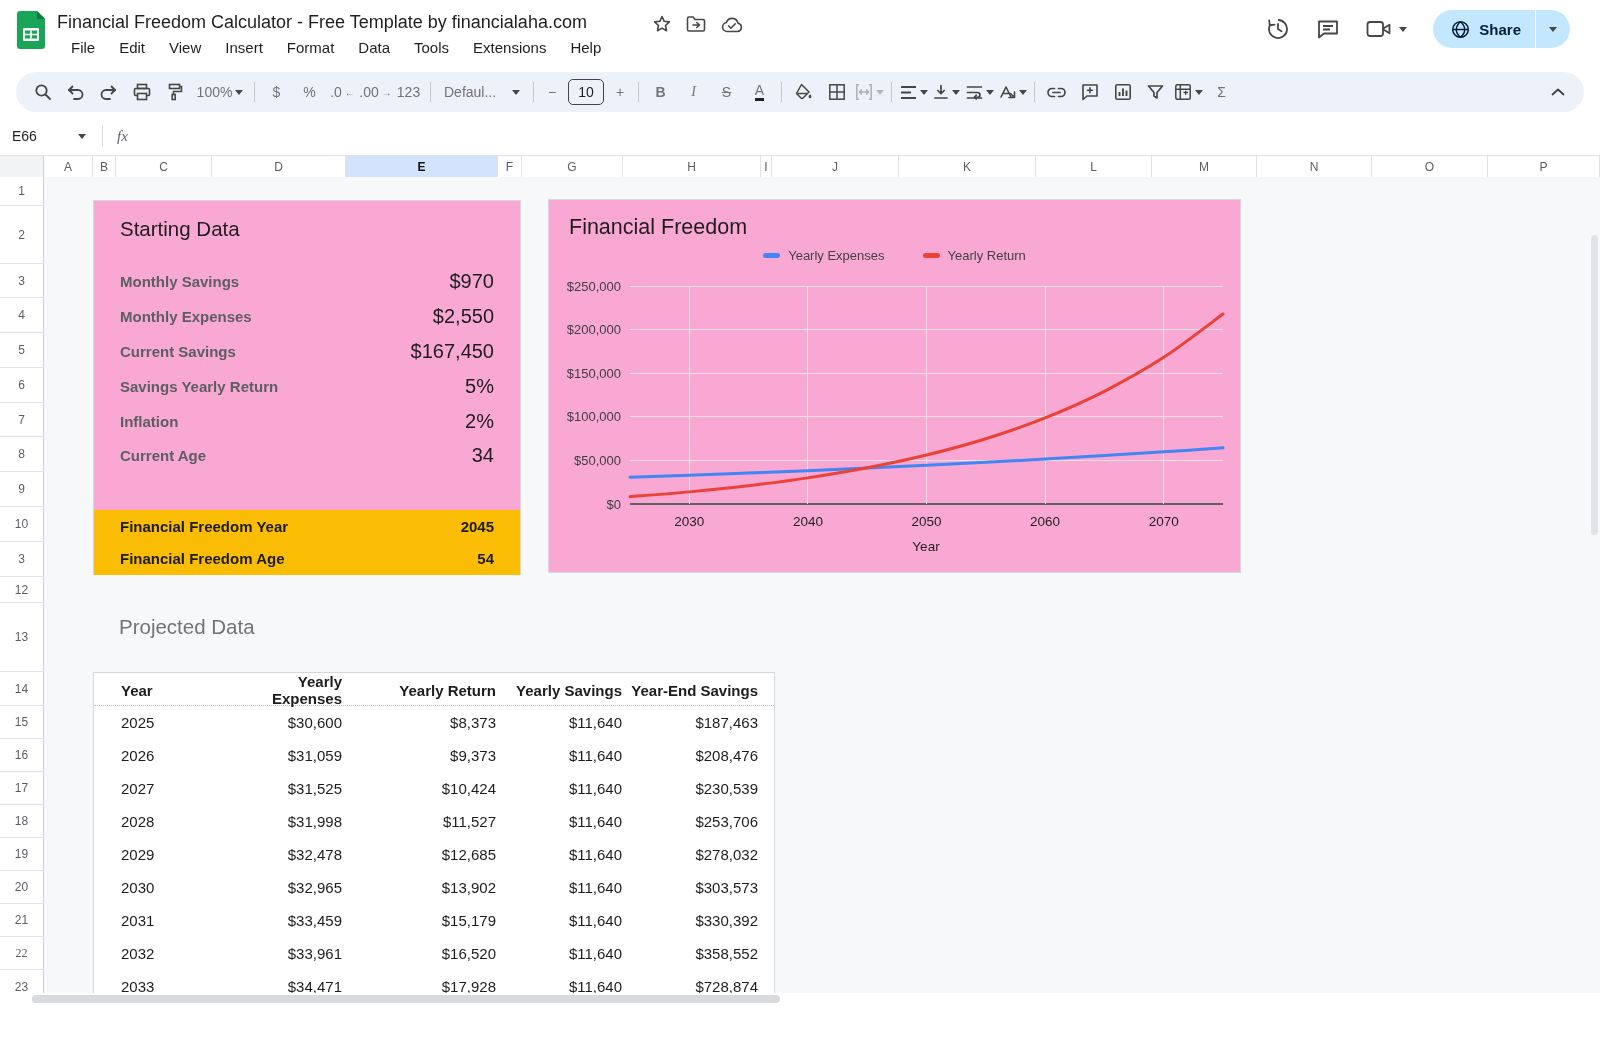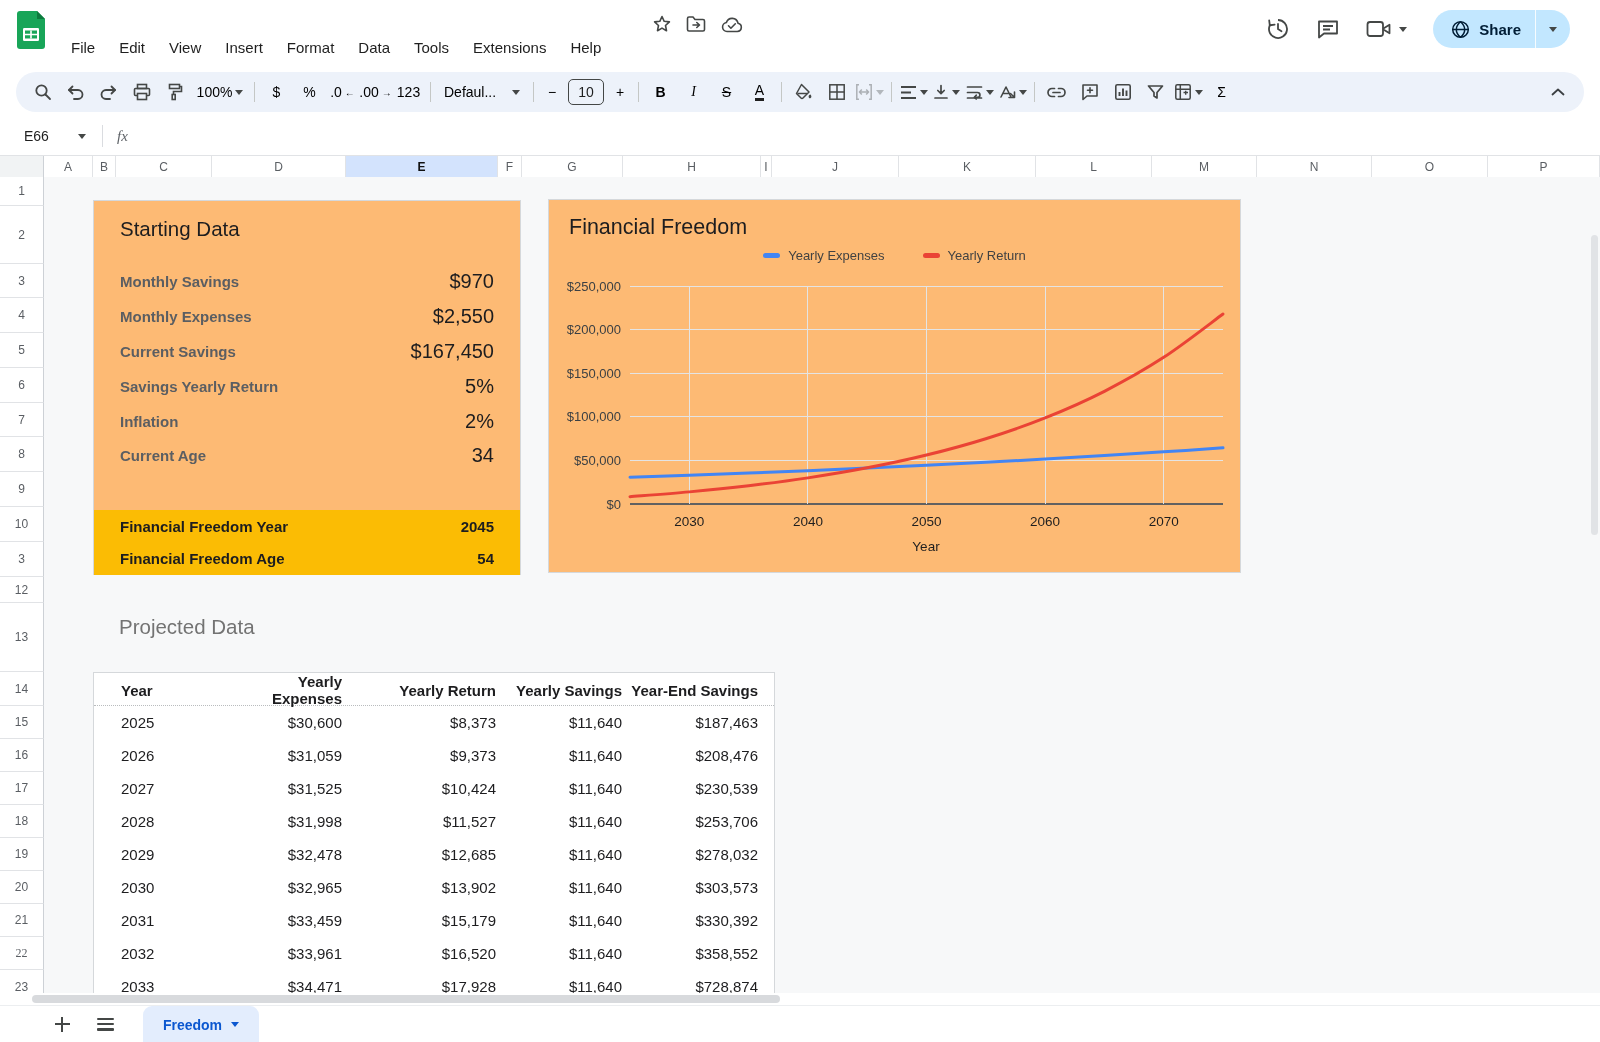--- a/index.html
+++ b/index.html
@@ -20,54 +20,54 @@
   .share-label { font-size:15px; font-weight:600; color:#001d35; }
   .share-sep { width:1px; height:38px; background:#fff; opacity:.85; }
   .share-caret { padding:0 13px; height:100%; display:flex; align-items:center; }
   .caret { width:0; height:0; border-left:4.5px solid transparent; border-right:4.5px solid transparent; border-top:5.5px solid #444746; }
   .caret.blue { border-top-color:#0b57d0; }
 
   
   .toolbar { position:absolute; left:16px; top:72px; width:1568px; height:40px; background:#edf2fa; border-radius:22px;
     display:flex; align-items:center; padding:0 10px; }
   .tbtn { min-width:33px; height:30px; display:flex; align-items:center; justify-content:center; gap:3px; color:#444746; border-radius:6px; }
-  .tbtn .g { font-size:14px; color:#000000; }
+  .tbtn .g { font-size:14px; color:#737373; }
   .tsep { width:1px; height:20px; background:#c4c7c5; margin:0 5px; }
   .zoom-btn { min-width:58px; }
   .font-btn { min-width:92px; justify-content:space-between; padding:0 8px; }
   .fontsize-box { width:36px; height:26px; border:1.6px solid #444746; border-radius:5px; display:flex; align-items:center; justify-content:center;
     font-size:14px; color:#1f1f1f; margin:0 3px; }
   .bold-g { font-weight:700; font-size:15px; }
   .italic-g { font-style:italic; font-family:"Liberation Serif",serif; font-size:16px; }
   .strike-g { text-decoration:line-through; font-size:14px; }
   .tcolor-g { font-size:14px; border-bottom:3.5px solid #1f1f1f; line-height:15px; }
   .sigma-g { font-size:17px; }
   .tb-spacer { flex:1; }
   .disabled { opacity:.38; }
 
   
   .fbar { position:absolute; left:0; top:118px; width:1600px; height:36px; background:#fff; display:flex; align-items:center; }
-  .name-box { width:78px; padding-left:24px; font-size:14px; color:#1f1f1f; }
+  .name-box { width:78px; padding-left:12px; font-size:14px; color:#1f1f1f; }
   .fbar .caret { margin-left:0px; }
   .fbar-sep { width:1px; height:22px; background:#dadce0; margin:0 14px 0 16px; }
   .fx { font-family:"Liberation Serif","DejaVu Serif",serif; font-style:italic; font-size:15px; color:#5f6368; }
 
   
   .col-strip { position:absolute; left:0; top:155px; height:22px; width:1600px; display:flex; border-top:1px solid #e1e3e6; }
   .corner { width:44px; height:22px; background:#f1f3f4; border-right:1px solid #cdd1d6; border-bottom:1px solid #cdd1d6; }
   .colh { height:22px; background:#fff; border-right:1px solid #e1e3e6; border-bottom:1px solid #cdd1d6;
     display:flex; align-items:center; justify-content:center; font-size:12px; color:#5a5e63; }
   .colh.sel { background:#d3e3fd; color:#111; font-weight:700; }
   .row-strip { position:absolute; left:0; top:177px; width:44px; height:816px; overflow:hidden; }
   .rowh { width:44px; background:#fff; border-right:1px solid #cdd1d6; border-bottom:1px solid #e1e3e6;
     display:flex; align-items:center; justify-content:center; font-size:12px; color:#5a5e63; }
 
   
   .sheet { position:absolute; left:44px; top:177px; width:1556px; height:816px; background:#f7f8f9; overflow:hidden; }
-  .panel { position:absolute; background:#fdba74; border:1px solid #d5d8db; }
+  .panel { position:absolute; background:#f9a8d4; border:1px solid #d5d8db; }
 
   
   .sd-title { position:absolute; left:26px; top:16px; font-size:20.5px; color:#1d1d1f; }
   .sd-row { position:absolute; left:0; width:100%; height:24px; padding:0 26px; display:flex; justify-content:space-between; align-items:center; }
   .sd-label { font-size:15px; font-weight:700; color:#5b5e62; }
   .sd-value { font-size:20px; color:#1d1d1f; }
   .sd-hl { position:absolute; left:0; top:309px; width:426px; height:65px; display:flex; flex-direction:column; }
   .sd-hl-row { flex:1; display:flex; justify-content:space-between; align-items:center; padding:0 26px; }
   .sd-hl-row span { font-size:15px; font-weight:700; color:#1d1d1f; }
 
@@ -117,20 +117,21 @@
   <div class="hdr">
     <div class="logo">
       <svg class="ic" width="28" height="38" viewBox="0 0 28 38">
         <path d="M3 0 h17 l8 8 v27 a3 3 0 0 1 -3 3 H3 a3 3 0 0 1 -3 -3 V3 a3 3 0 0 1 3 -3 z" fill="#18a558"></path>
         <path d="M20 0 l8 8 h-8 z" fill="#0d7a3e"></path>
         <rect x="6" y="17" width="16" height="13" rx="1.2" fill="#fff"></rect>
         <rect x="8" y="19.5" width="12" height="8" fill="#18a558"></rect>
         <path d="M8 23.5 h12 M14 19.5 v8" stroke="#fff" stroke-width="1.6"></path>
       </svg>
     </div>
+    <div class="doc-title">Financial Freedom Calculator - Free Template by financialaha.com</div>
     <div class="hdr-doc-icons">
       <span>
         <svg class="ic" width="20" height="20" viewBox="0 0 20 20" fill="none" stroke="#444746" stroke-width="1.6" stroke-linejoin="round">
           <path d="M10 2.5 l2.2 4.8 5.2.6 -3.9 3.6 1 5.2 L10 14.1 5.5 16.7 l1-5.2 L2.6 7.9 l5.2-.6 z"></path>
         </svg>
       </span>
       <span>
         <svg class="ic" width="21" height="18" viewBox="0 0 21 18" fill="none" stroke="#444746" stroke-width="1.6">
           <path d="M1.5 3.5 a1.5 1.5 0 0 1 1.5 -1.5 h4 l2 2.5 h8 a1.5 1.5 0 0 1 1.5 1.5 v8.5 a1.5 1.5 0 0 1 -1.5 1.5 h-14 a1.5 1.5 0 0 1 -1.5 -1.5 z"></path>
           <path d="M7 10 h6 M10.8 7.5 13.5 10 10.8 12.5" stroke-linecap="round" stroke-linejoin="round"></path>
@@ -572,30 +573,14 @@
             <span class="pd-cell">$11,640</span>
             <span class="pd-cell">$728,874</span>
           </div>
         </div>
     </div>
   </div>
 
   <div class="hscroll"></div>
   <div class="vscroll"></div>
 
-  <div class="bbar">
-    <div class="bbtn" style="margin-left:42px;">
-        <div class="plus-i"></div>
-      </div>
-    <div class="bbtn" style="margin-left:3px;">
-      <div class="burger">
-          <div></div>
-          <div></div>
-          <div></div>
-        </div>
-    </div>
-    <div class="sheet-tab">
-      <span class="sheet-tab-label">Freedom</span>
-      <span class="caret blue"></span>
-    </div>
-  </div>
 
 </div>
 
 </body></html>

